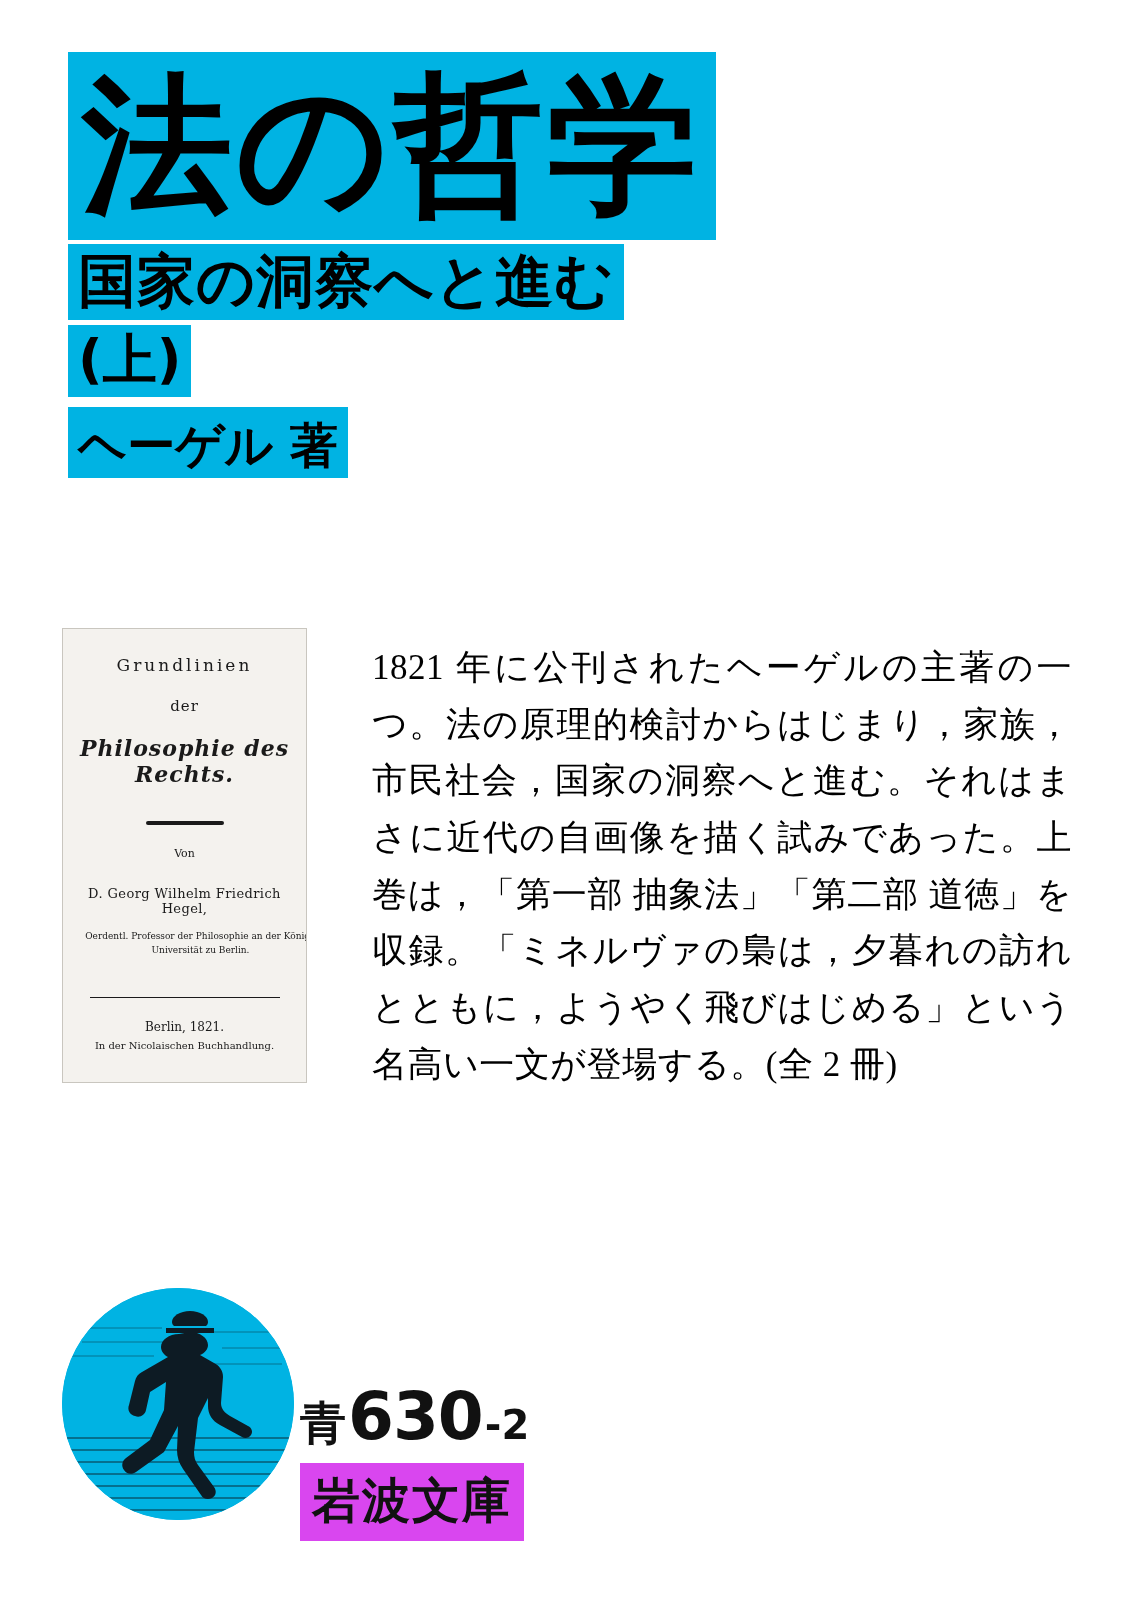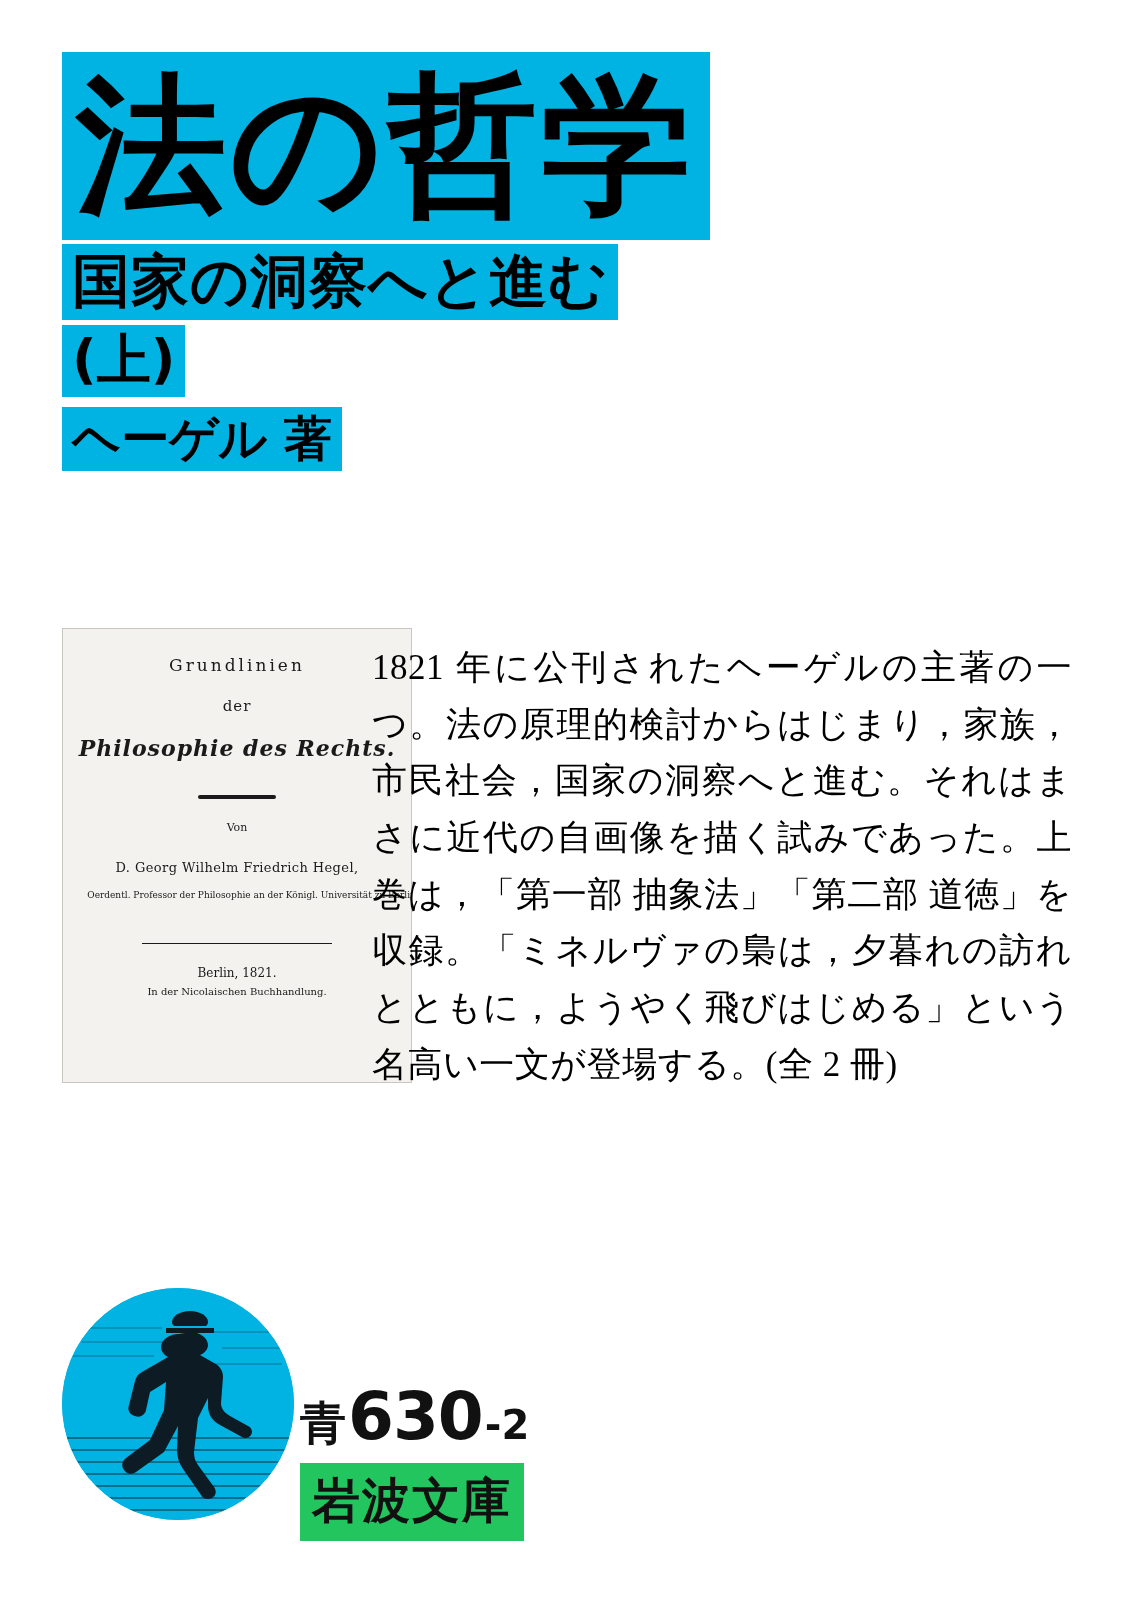--- a/index.html
+++ b/index.html
@@ -12,21 +12,21 @@
     height: 1600px;
     position: relative;
     font-family: "Liberation Sans", "DejaVu Sans", sans-serif;
     color: #000000;
     overflow: hidden;
   }
 
   
   .title-area {
     position: absolute;
-    left: 62px;
+    left: 68px;
     top: 52px;
     width: 1030px;
   }
   .hl {
     background: #00b3e3;
     display: inline-block;
     color: #000;
     font-weight: bold;
     line-height: 1.0;
   }
@@ -45,36 +45,36 @@
   }
   .volume-row { margin-top: 5px; }
   .volume {
     font-size: 54px;
     padding: 8px 10px 10px 10px;
     font-family: "DejaVu Sans", "Liberation Sans", sans-serif;
   }
   .author-row { margin-top: 10px; }
   .author {
     font-size: 48px;
-    padding: 7px 10px 9px 10px;
+    padding: 14px 10px 9px 10px;
     font-family: "DejaVu Sans", "Liberation Sans", sans-serif;
   }
   .translators-row { margin-top: 8px; }
   .translators {
     font-size: 50px;
     padding: 7px 10px 9px 10px;
     font-family: "DejaVu Sans", "Liberation Sans", sans-serif;
   }
 
   
   .facsimile {
     position: absolute;
     left: 62px;
     top: 628px;
-    width: 350px;
+    width: 245px;
     height: 455px;
     background: #f4f2ee;
     border: 1px solid #c9c6bf;
     box-sizing: border-box;
     overflow: hidden;
     font-family: "DejaVu Serif", "Liberation Serif", serif;
     text-align: center;
     color: #1a1a1a;
   }
   .fx { display: block; width: 100%; }
@@ -142,21 +142,21 @@
     font-weight: bold;
     color: #111;
   }
   .series-color { font-size: 46px; letter-spacing: 0px; }
   .series-num  { font-size: 66px; letter-spacing: -1px; margin-left: 2px; }
   .series-sub  { font-size: 40px; margin-left: 2px; }
 
   .imprint-badge {
     margin-top: 8px;
     display: inline-block;
-    background: #22c55e;
+    background: #d946ef;
     padding: 6px 12px 8px 12px;
     font-size: 48px;
     font-weight: bold;
     letter-spacing: 2px;
     font-family: Liberation Serif, serif;
     color: #111;
   }
 </style>
 </head>
 <body>

